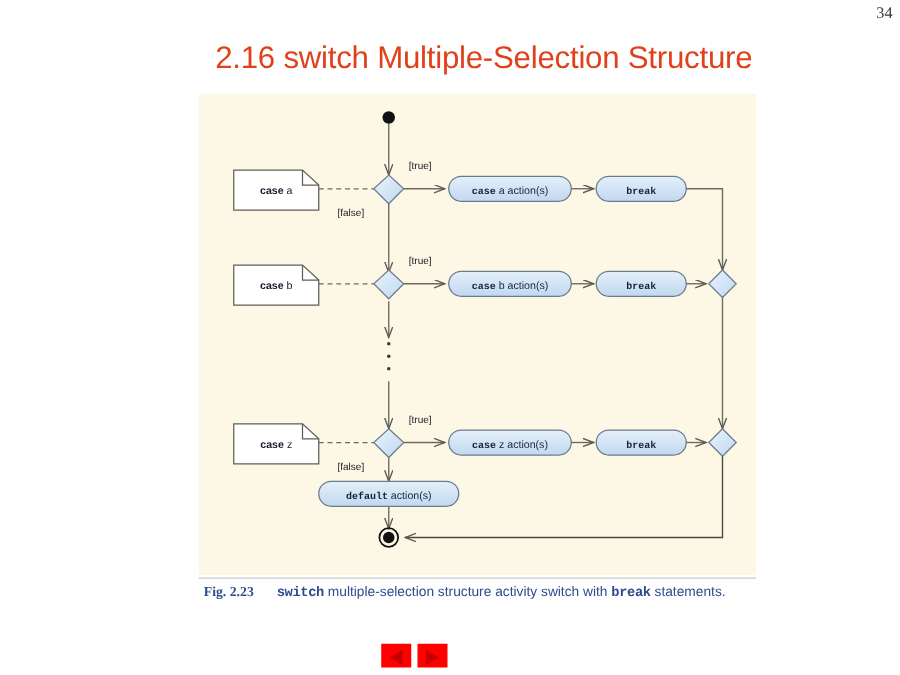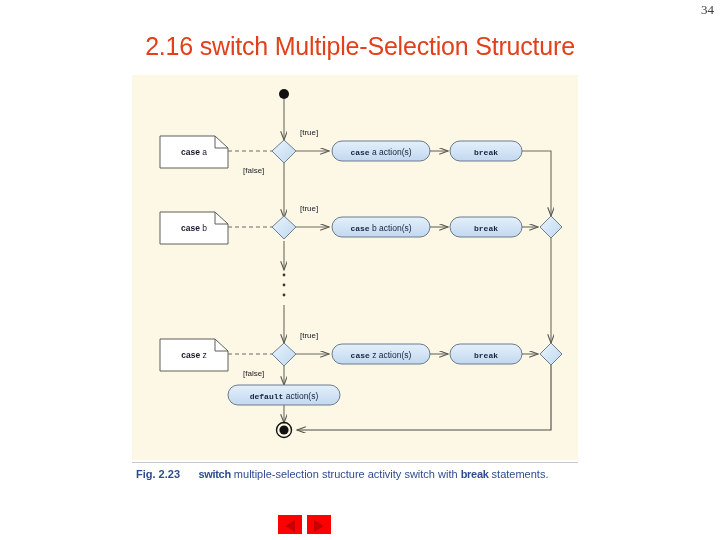--- a/index.html
+++ b/index.html
@@ -3,21 +3,21 @@
 <meta charset="utf-8">
 <style>
   html,body{margin:0;padding:0;}
   body{
     width:720px;height:540px;
     background:#ffffff;
     font-family:"Liberation Sans", sans-serif;
     position:relative;
     overflow:hidden;
   }
-  .slide{position:absolute;inset:0;}
+  .slide{position:absolute;inset:0;margin-left:27px;}
 
   
   #page-number{
     position:absolute;top:2px;right:6px;
     font-family:"Liberation Serif", serif;
     font-size:13px;color:#3a3a3a;
   }
 
   
   #slide-title{
@@ -38,22 +38,22 @@
     position:absolute;left:132px;top:462px;width:446px;
   }
   #caption-rule{
     width:446px;height:1px;background:#c9c9c9;margin-bottom:5px;
   }
   #figure-caption{
     font-family:"Liberation Sans", sans-serif;
     font-size:11px;color:#2f4b8f;line-height:13px;
     padding-left:4px;
   }
-  #figure-caption .lbl{font-weight:bold;}
-  #figure-caption .mono{font-family:Liberation Sans, sans-serif;font-weight:bold;letter-spacing:-0.3px;}
+  #figure-caption .lbl{font-weight:bold;font-family:Liberation Serif, serif;}
+  #figure-caption .mono{font-family:Liberation Mono, monospace;font-weight:bold;letter-spacing:-0.3px;}
 
   
   #footer-copyright{
     position:absolute;left:30px;top:518px;
     font-family:"Liberation Serif", serif;
     font-size:12px;color:#000;
   }
   .navbtn{
     position:absolute;top:515px;width:24px;height:19px;
     background:#fe0000;border:none;padding:0;cursor:pointer;

